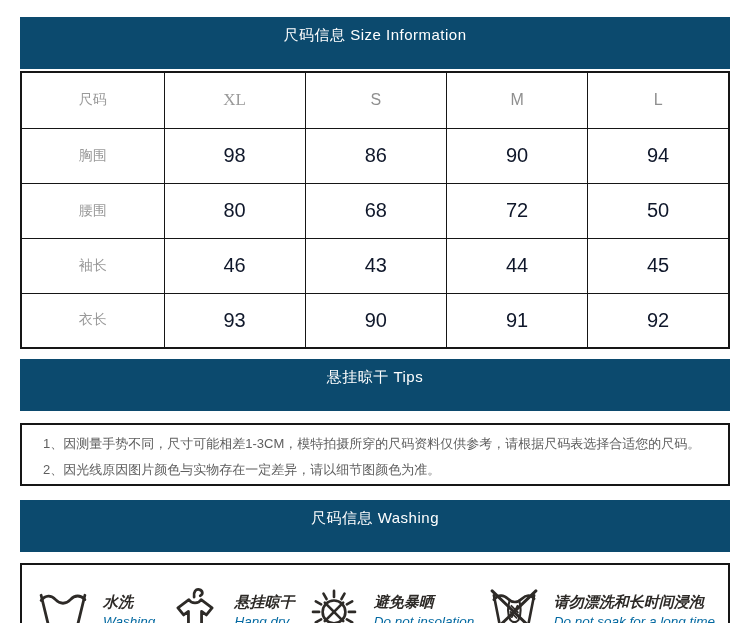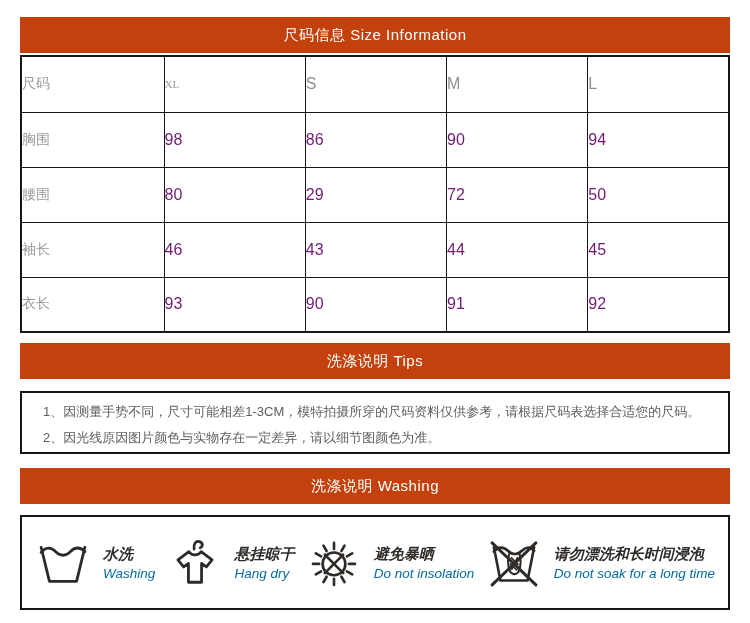--- a/index.html
+++ b/index.html
@@ -5,45 +5,45 @@
   html,body{margin:0;padding:0;}
   body{
     width:750px;height:623px;background:#ffffff;
     font-family:"Liberation Sans","DejaVu Sans",sans-serif;
     overflow:hidden;
   }
   .page{padding:17px 20px 0 20px;}
 
   
   .bar{
-    height:36px;line-height:36px;text-align:center;
-    background:#c2410c;color:#ffffff;font-size:15px;
+    height:52px;line-height:36px;text-align:center;
+    background:#0c4a6e;color:#ffffff;font-size:15px;
     letter-spacing:0.5px;
   }
   .bar-tips{margin-top:10px;}
   .bar-wash{margin-top:14px;}
 
   
   table.size{
     width:100%;border-collapse:collapse;table-layout:fixed;
     margin-top:2px;border:2px solid #161616;
   }
   table.size td{
-    border:1px solid #161616;vertical-align:middle;
+    border:1px solid #161616;text-align:center;vertical-align:middle;
     padding:0;
   }
   tr.head-row{height:56px;}
   tr.data-row{height:55px;}
   td.corner, td.row-label{color:#9a9a9a;font-size:14px;}
   td.col-serif{
-    color:#9a9a9a;font-size:11px;
+    color:#9a9a9a;font-size:17px;
     font-family:"Liberation Serif","DejaVu Serif",serif;
   }
   td.col-head{color:#8f8f8f;font-size:16px;}
-  td.val{color:#701a75;font-size:16px;}
+  td.val{color:#0f172a;font-size:20px;}
 
   
   .tips-box{
     margin-top:12px;border:2px solid #161616;height:63px;
     box-sizing:border-box;padding:6px 8px 16px 21px;
   }
   .tip-line{
     font-size:13px;color:#5e5e5e;line-height:26px;white-space:nowrap;
   }
 
@@ -86,49 +86,49 @@
       <tr class="data-row">
         <td class="row-label">胸围</td>
         <td class="val">98</td>
         <td class="val">86</td>
         <td class="val">90</td>
         <td class="val">94</td>
       </tr>
       <tr class="data-row">
         <td class="row-label">腰围</td>
         <td class="val">80</td>
-        <td class="val">29</td>
+        <td class="val">68</td>
         <td class="val">72</td>
         <td class="val">50</td>
       </tr>
       <tr class="data-row">
         <td class="row-label">袖长</td>
         <td class="val">46</td>
         <td class="val">43</td>
         <td class="val">44</td>
         <td class="val">45</td>
       </tr>
       <tr class="data-row">
         <td class="row-label">衣长</td>
         <td class="val">93</td>
         <td class="val">90</td>
         <td class="val">91</td>
         <td class="val">92</td>
       </tr>
     </tbody>
   </table>
 
-  <div class="bar bar-tips">洗涤说明 Tips</div>
+  <div class="bar bar-tips">悬挂晾干 Tips</div>
 
   <div class="tips-box">
     <div class="tip-line">1、因测量手势不同，尺寸可能相差1-3CM，模特拍摄所穿的尺码资料仅供参考，请根据尺码表选择合适您的尺码。</div>
     <div class="tip-line">2、因光线原因图片颜色与实物存在一定差异，请以细节图颜色为准。</div>
   </div>
 
-  <div class="bar bar-wash">洗涤说明 Washing</div>
+  <div class="bar bar-wash">尺码信息 Washing</div>
 
   <div class="wash-box">
 
     <div class="wash-item">
       <span class="wicon">
         <svg viewBox="0 0 64 64" fill="none" stroke="#2d2a27" stroke-width="3.2" stroke-linecap="round" stroke-linejoin="round">
           <path d="M7 14 L16.5 53 L47.5 53 L57 14"></path>
           <path d="M7 20 C12 13.5 18.5 13.5 23.5 19 C28.5 24.5 35.5 24.5 40.5 19 C45.5 13.5 52 13.5 57 19"></path>
         </svg>
       </span>

